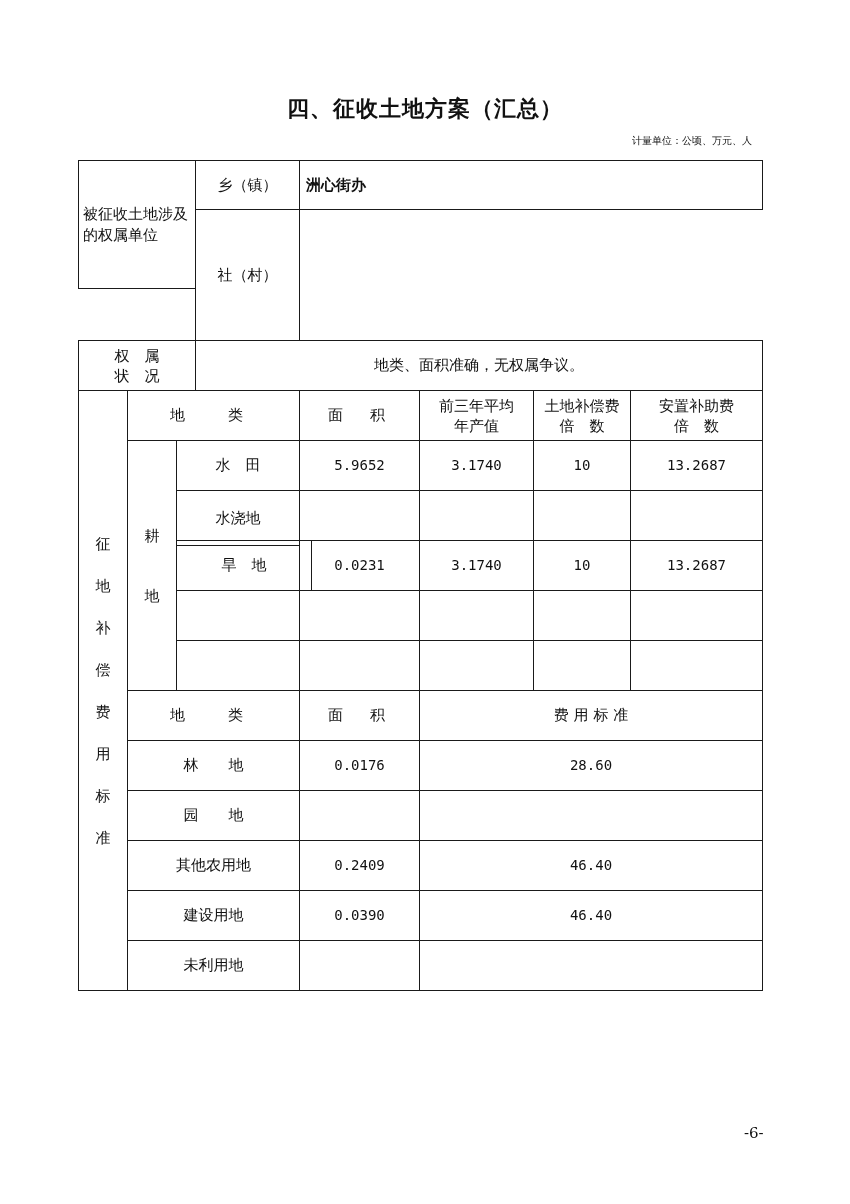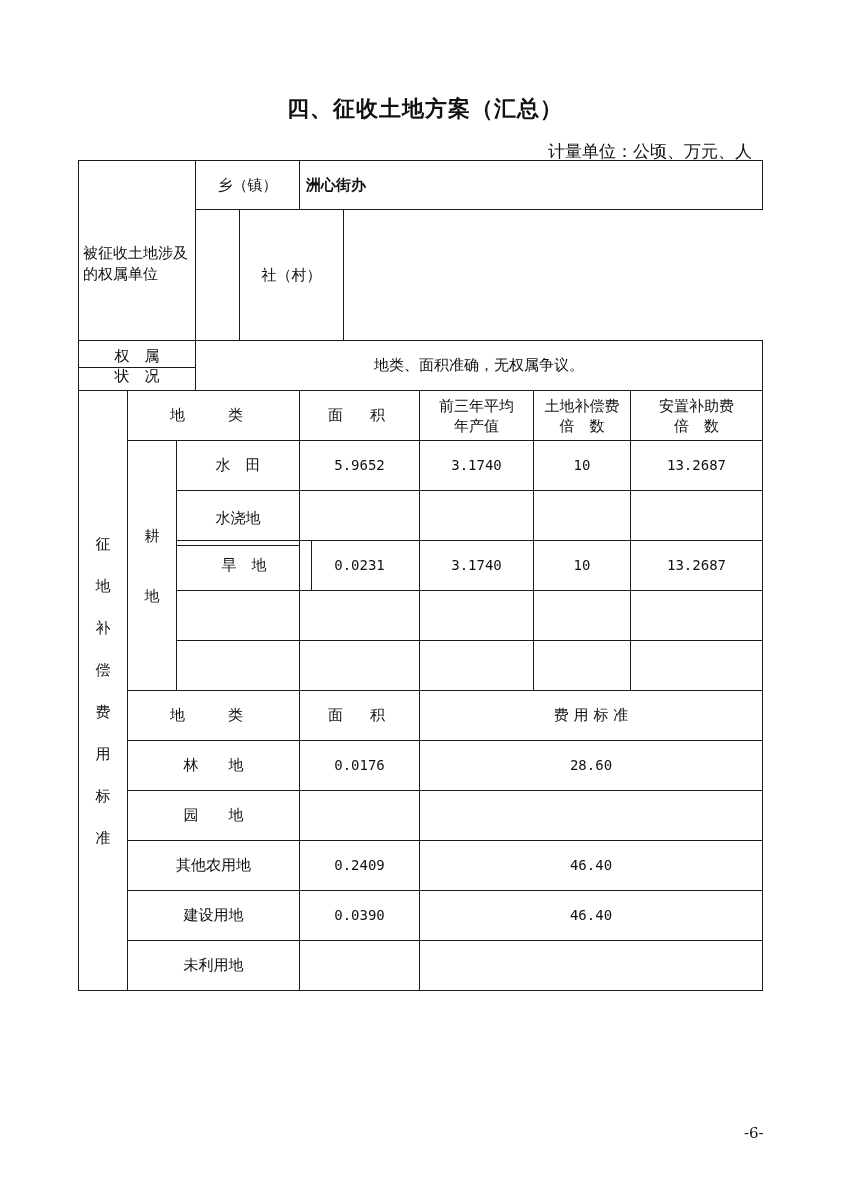--- a/index.html
+++ b/index.html
@@ -1,44 +1,44 @@
 <!DOCTYPE html>
 <html><head>
 <meta charset="utf-8">
 <style>
   html, body { margin: 0; padding: 0; background: #ffffff; }
   body { width: 850px; height: 1204px; position: relative; overflow: hidden;
          font-family: "DejaVu Serif", "Liberation Serif", serif; color: #111; }
   .title { position: absolute; left: 0; width: 850px; top: 94px; text-align: center;
            font-family: "DejaVu Sans", "Liberation Sans", sans-serif; font-size: 22px; font-weight: bold; letter-spacing: 1px; }
-  .unit { position: absolute; right: 98px; top: 134px; font-size: 17px; margin-top: 6px; }
+  .unit { position: absolute; right: 98px; top: 134px; font-size: 10px; }
   .page-num { position: absolute; left: 744px; top: 1124px; font-size: 15px; }
   .tbl { position: absolute; left: 78px; top: 160px; width: 685px; height: 831px; }
   .cell { position: absolute; box-sizing: border-box; border: 1.5px solid #1a1a1a;
           display: flex; align-items: center; justify-content: center; 
           font-size: 15px; line-height: 21px; }
   .cell.left { justify-content: flex-start; text-align: left; padding-left: 6px; font-weight: bold; }
   .num { font-family: "DejaVu Sans Mono", "Liberation Mono", monospace; font-size: 14px; }
   .vert { flex-direction: column; }
   .vert span { display: block; }
   .spaced { letter-spacing: 14px; }
   .spaced2 { letter-spacing: 6px; }
 </style>
 </head>
 <body>
 
 <div class="title">四、征收土地方案（汇总）</div>
 <div class="unit">计量单位：公顷、万元、人</div>
 
 <div class="tbl">
 
-  <div class="cell" style="left:0;top:0;width:118px;height:208px;padding:0 4px;">被征收土地涉及的权属单位</div>
+  <div class="cell" style="left:0;top:0;width:118px;height:129px;padding:0 4px;">被征收土地涉及的权属单位</div>
   <div class="cell" style="left:117px;top:0;width:105px;height:50px;">乡（镇）</div>
   <div class="cell left" style="left:221px;top:0;width:464px;height:50px;">洲心街办</div>
-  <div class="cell" style="left:117px;top:49px;width:105px;height:132px;margin-left:44px;">社（村）</div>
+  <div class="cell" style="left:117px;top:49px;width:105px;height:132px;">社（村）</div>
 
   <div class="cell vert" style="left:0;top:180px;width:118px;height:51px;line-height:20px;">
     <span>权　属</span>
     <span>状　况</span>
   </div>
   <div class="cell" style="left:117px;top:180px;width:568px;height:51px;">地类、面积准确，无权属争议。</div>
 
   <div class="cell vert" style="left:0;top:230px;width:50px;height:601px;line-height:42px;">
     <span>征</span>
     <span>地</span>

